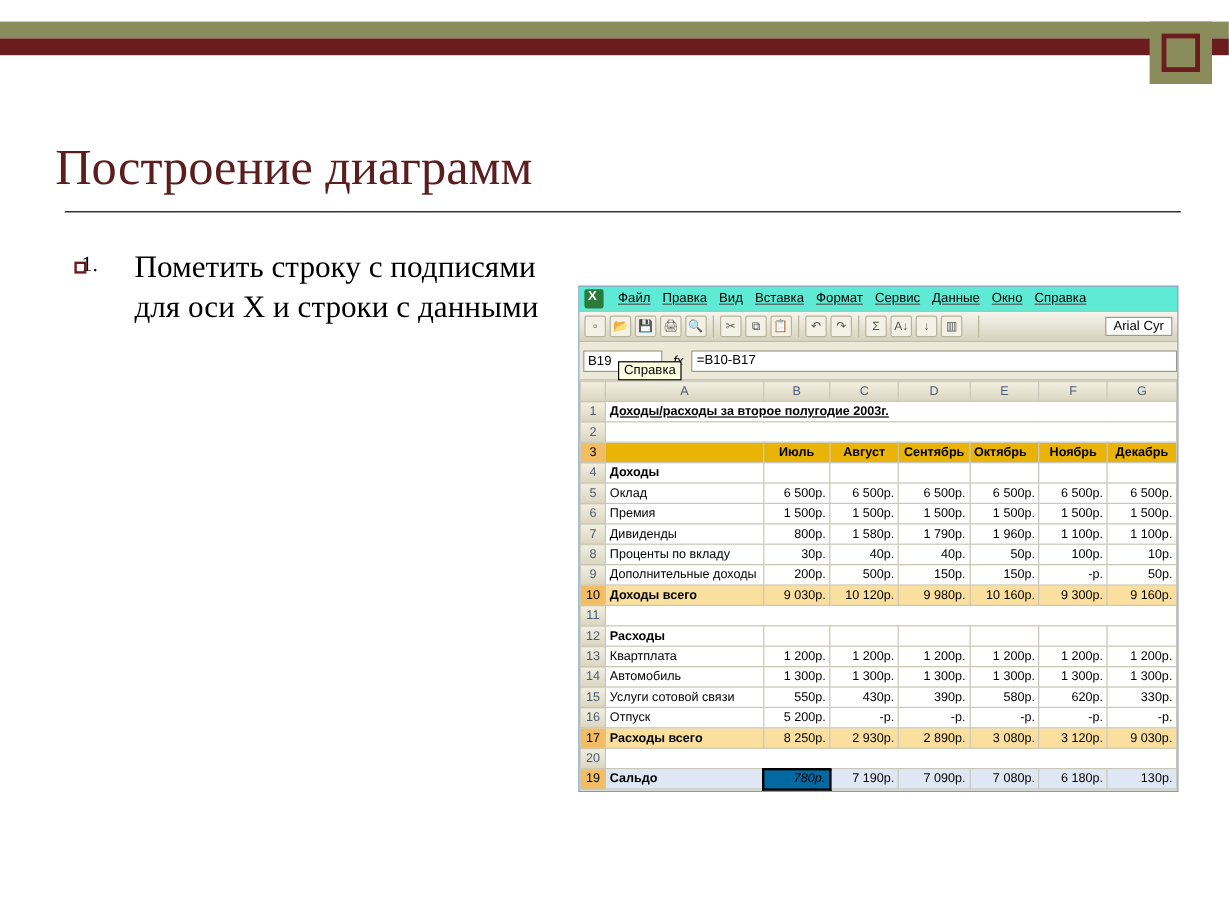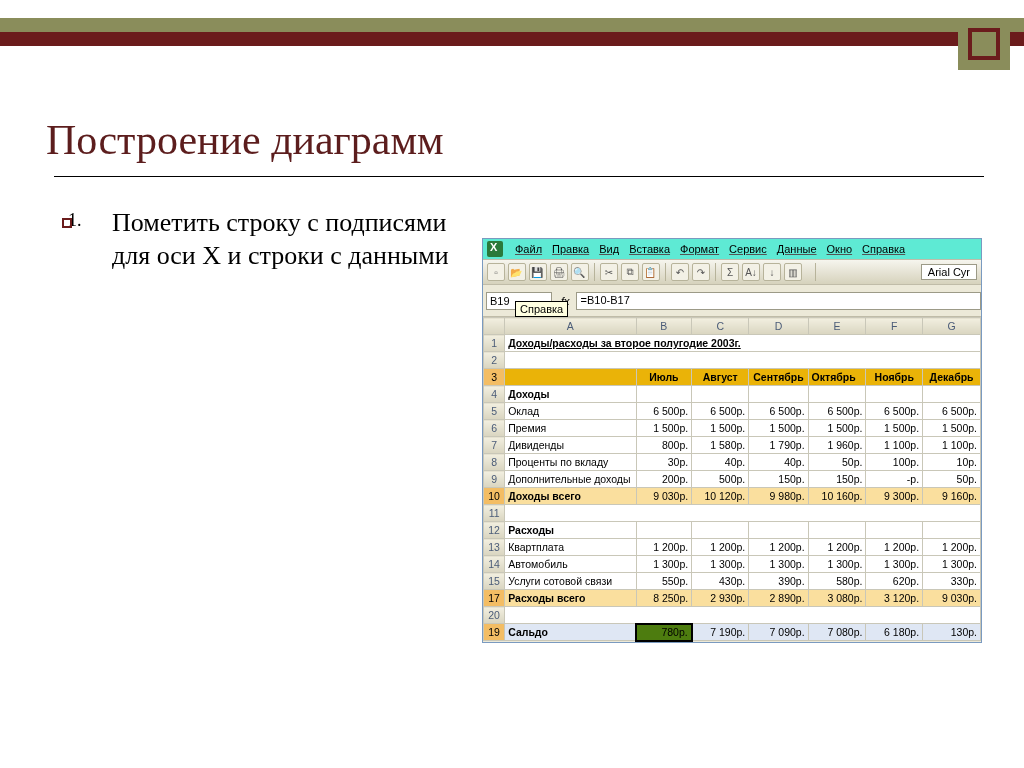--- a/index.html
+++ b/index.html
@@ -162,21 +162,21 @@
     width:22px;text-align:center;
     color:#4b5c78;
     background:linear-gradient(#f2efe0,#d9d5c0);
   }
   .sheet th.rowhead.sel{background:#f3bd64;color:#000;}
   .sheet td{background:#fff;}
   .sheet td.num{text-align:right;}
   .sheet tr.hdr td{background:#eab308;font-weight:bold;}
   .sheet tr.total td{background:#fadf9e;}
   .sheet tr.sel-row td{background:#dfe7f4;}
-  .sheet tr.sel-row td.cell-sel{background:#4d7c0f;border:2px solid #000;}
+  .sheet tr.sel-row td.cell-sel{background:#0369a1;border:2px solid #000;font-style:italic;}
   .title-cell{font-weight:bold;text-decoration:underline;}
   .colA{width:132px;}
   .colN{width:60px;}
 </style>
 </head>
 <body>
 
 <div class="topbars">
   <div class="bar-olive"></div>
   <div class="bar-maroon"></div>
@@ -382,20 +382,30 @@
         <tr class="">
           <th class="rowhead">15</th>
           <td style="">Услуги сотовой связи</td>
           <td class="num">550р.</td>
           <td class="num">430р.</td>
           <td class="num">390р.</td>
           <td class="num">580р.</td>
           <td class="num">620р.</td>
           <td class="num">330р.</td>
         </tr>
+        <tr class="">
+          <th class="rowhead">16</th>
+          <td style="">Отпуск</td>
+          <td class="num">5 200р.</td>
+          <td class="num">-р.</td>
+          <td class="num">-р.</td>
+          <td class="num">-р.</td>
+          <td class="num">-р.</td>
+          <td class="num">-р.</td>
+        </tr>
         <tr class="total">
           <th class="rowhead sel">17</th>
           <td style="font-weight:bold;">Расходы всего</td>
           <td class="num">8 250р.</td>
           <td class="num">2 930р.</td>
           <td class="num">2 890р.</td>
           <td class="num">3 080р.</td>
           <td class="num">3 120р.</td>
           <td class="num">9 030р.</td>
         </tr>

